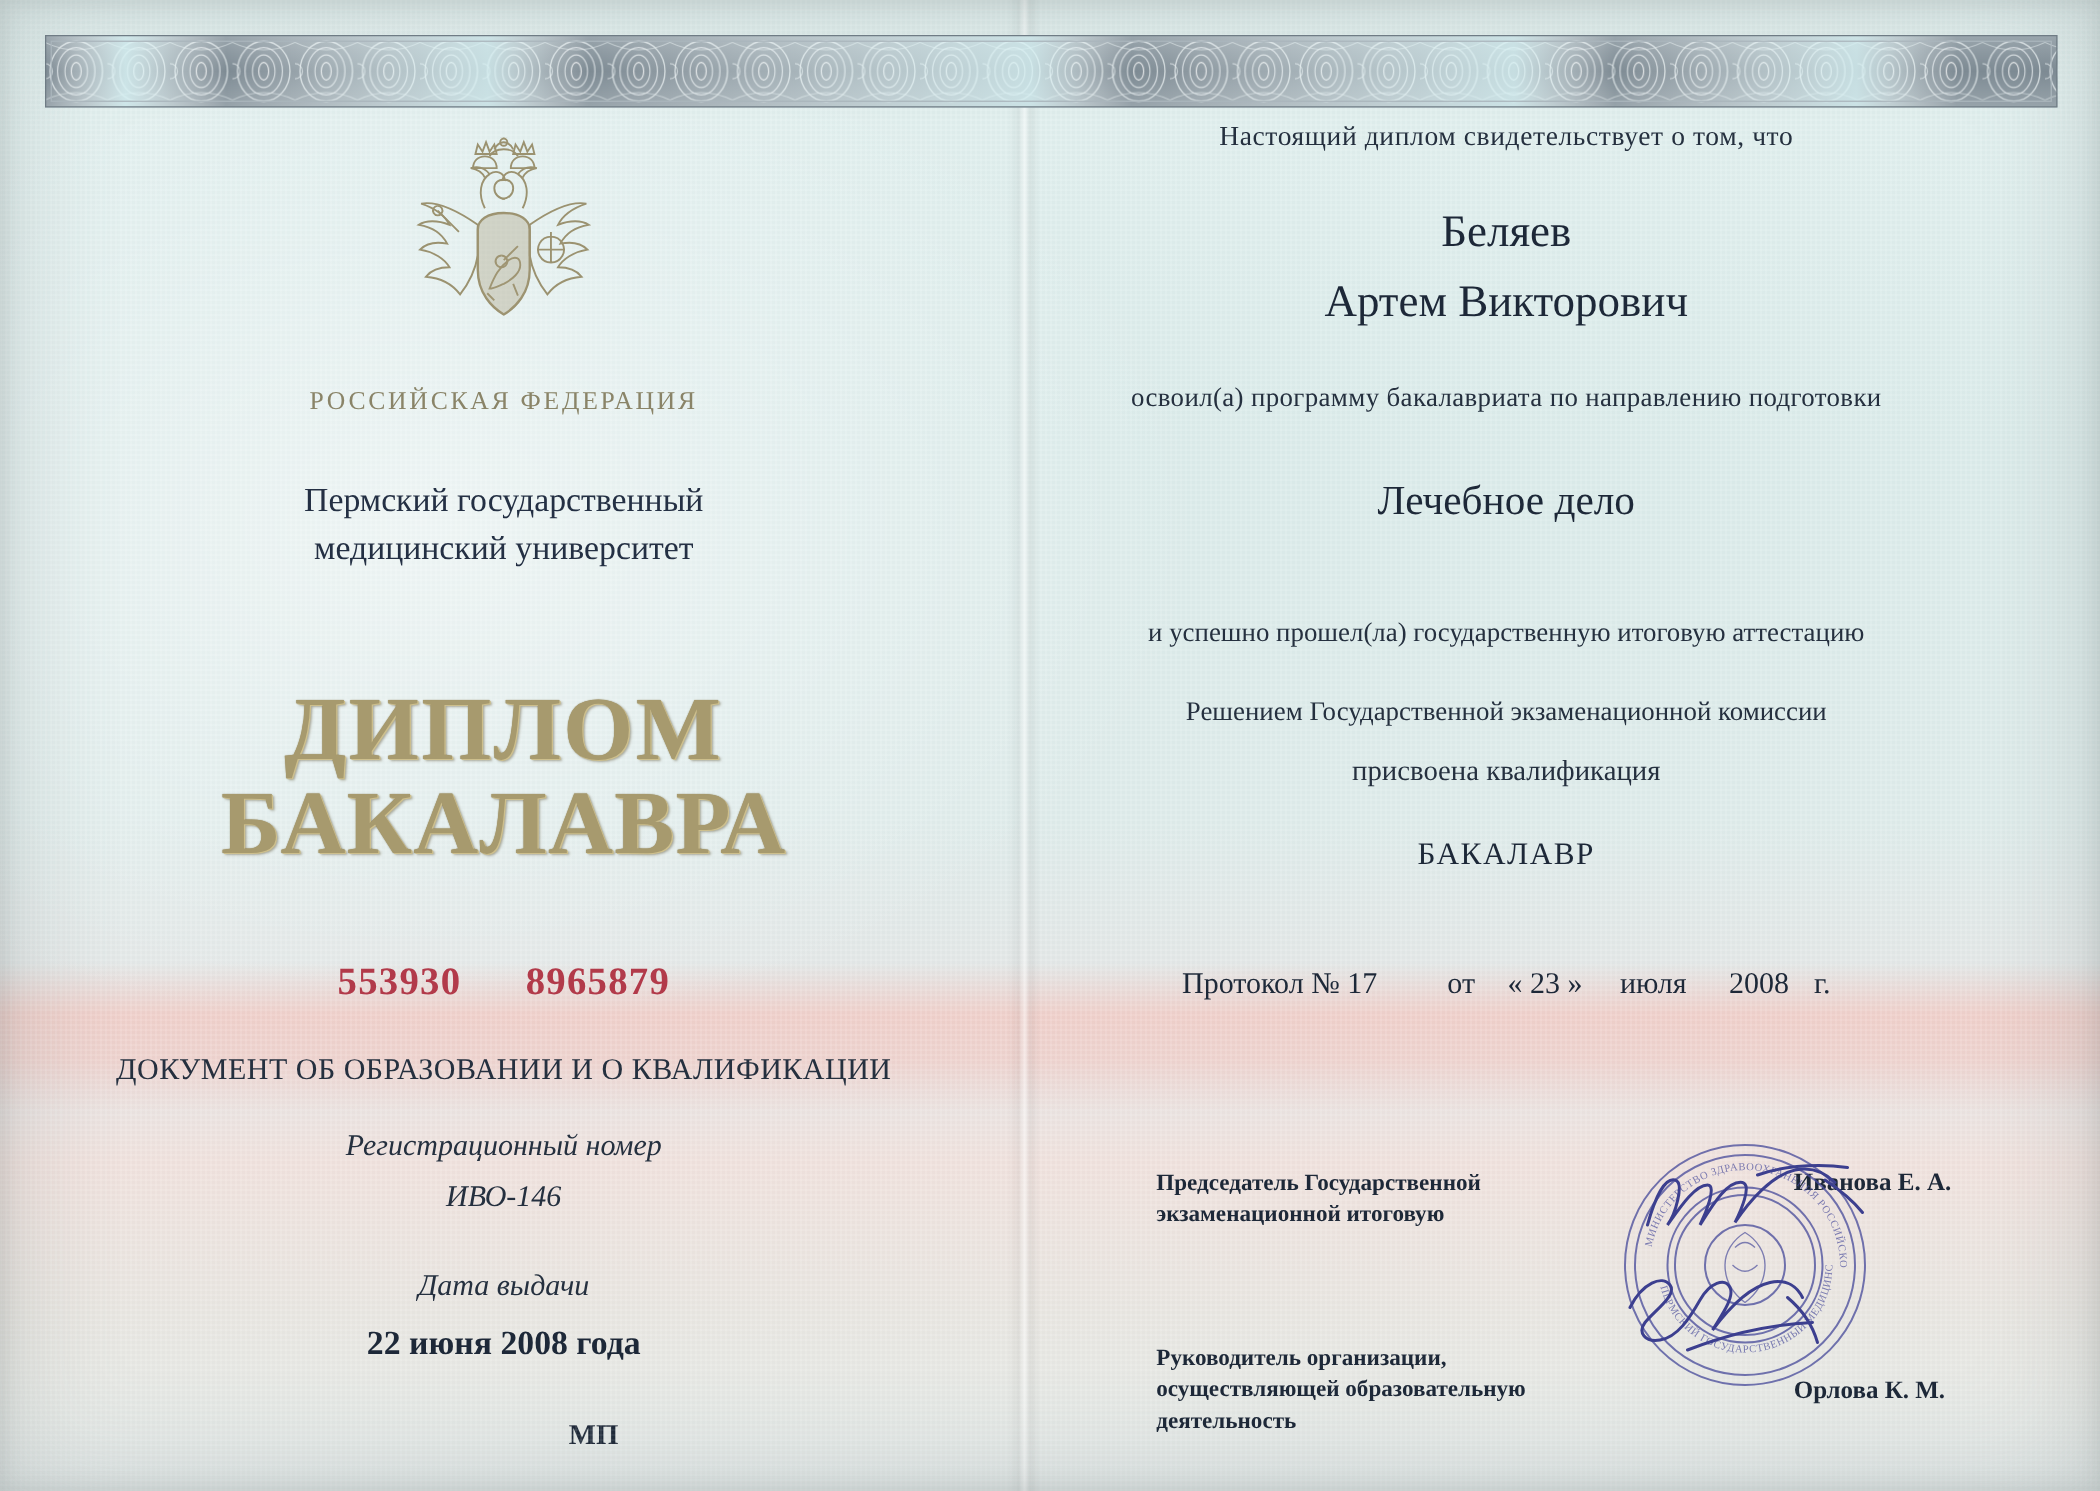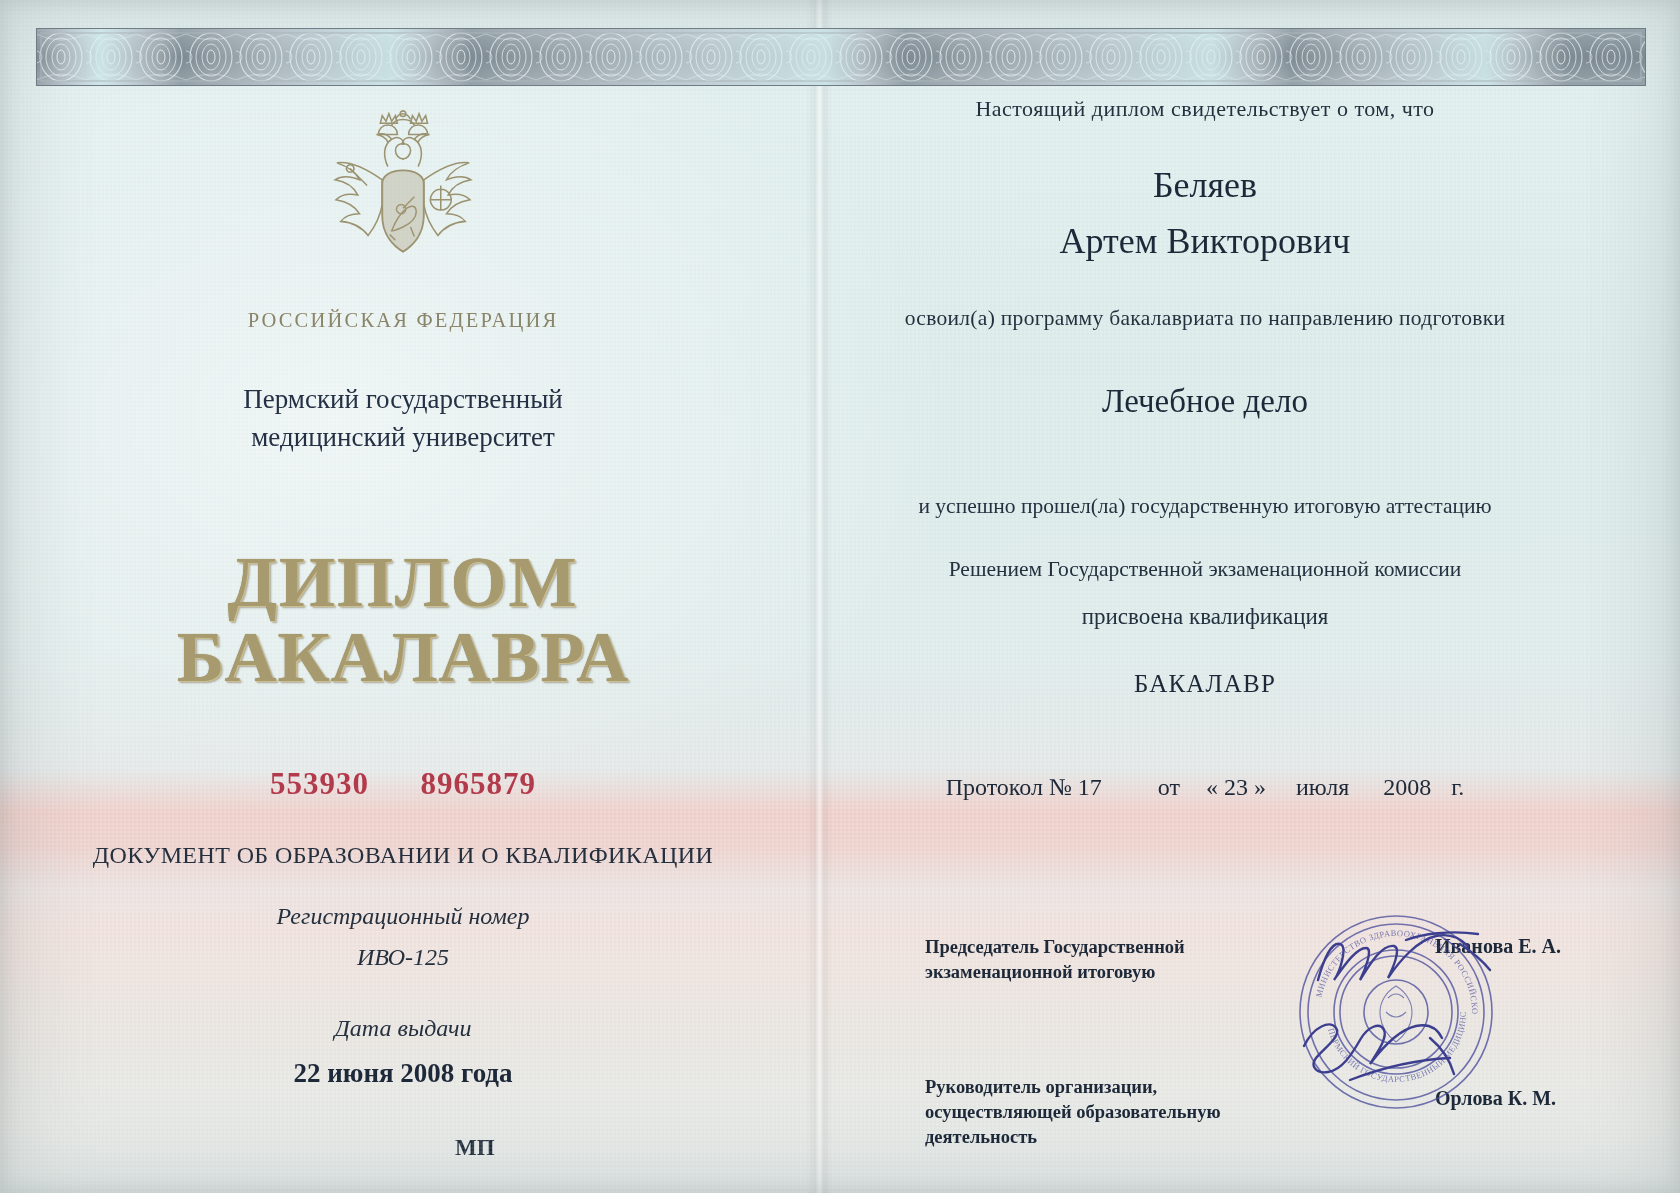--- a/index.html
+++ b/index.html
@@ -377,21 +377,21 @@
 
     <div class="serials">
       <span>553930</span>
       <span class="gap"></span>
       <span>8965879</span>
     </div>
 
     <div class="doc-kind">ДОКУМЕНТ ОБ ОБРАЗОВАНИИ И О КВАЛИФИКАЦИИ</div>
 
     <div class="reg-label">Регистрационный номер</div>
-    <div class="reg-value">ИВО-125</div>
+    <div class="reg-value">ИВО-146</div>
 
     <div class="issue-label">Дата выдачи</div>
     <div class="issue-date">22 июня 2008 года</div>
   </div>
 
   <div class="right">
     <div class="r-intro">Настоящий диплом свидетельствует о том, что</div>
     <div class="r-surname">Беляев</div>
     <div class="r-given">Артем Викторович</div>
     <div class="r-program-line">освоил(а) программу бакалавриата по направлению подготовки</div>
@@ -423,21 +423,21 @@
         <div>экзаменационной итоговую</div>
       </div>
       <div class="sig-name">Иванова Е. А.</div>
     </div>
     <div class="sig-row" style="margin-top:44px;">
       <div class="sig-role">
         <div>Руководитель организации,</div>
         <div>осуществляющей образовательную</div>
         <div>деятельность</div>
       </div>
-      <div class="sig-name" style="top:12px;">Орлова К. М.</div>
+      <div class="sig-name" style="top:26px;">Орлова К. М.</div>
     </div>
   </div>
 
   <div class="mp">МП</div>
 
   <svg class="stamp" viewBox="0 0 200 200">
     <g fill="none" stroke="#4a4d9c" stroke-width="1.6" opacity=".9">
       <circle cx="100" cy="100" r="96"></circle>
       <circle cx="100" cy="100" r="88"></circle>
       <circle cx="100" cy="100" r="62"></circle>

